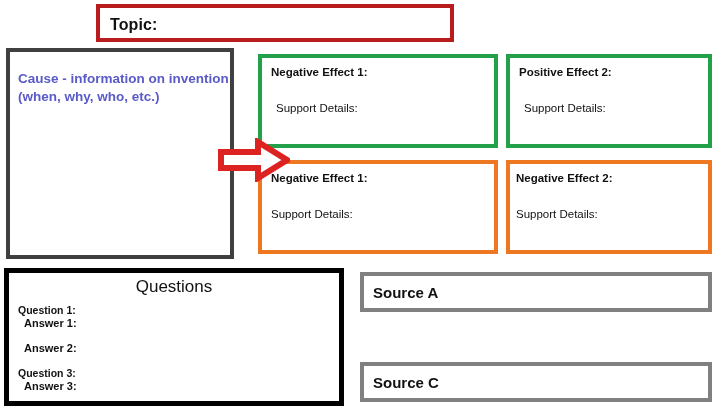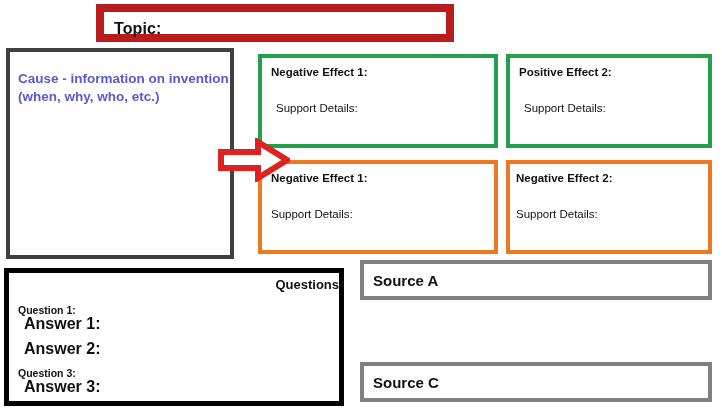--- a/index.html
+++ b/index.html
@@ -21,21 +21,21 @@
     background: #ffffff;
   }
 
   
   .topic-box {
     position: absolute;
     left: 96px;
     top: 4px;
     width: 358px;
     height: 38px;
-    border: 8px solid #b91c1c;
+    border: 4px solid #b91c1c;
     background: #ffffff;
     box-sizing: border-box;
   }
   .topic-label {
     position: absolute;
     left: 10px;
     top: 8px;
     font-size: 16px;
     font-weight: bold;
     color: #111111;
@@ -120,58 +120,57 @@
     height: 138px;
     border: 5px solid #000000;
     background: #ffffff;
     box-sizing: border-box;
   }
   .questions-title {
     position: absolute;
     top: 4px;
     left: 0;
     width: 100%;
-    text-align: right;
-    font-size: 13px;
-    color: #111111;
-    font-weight: bold;
+    text-align: center;
+    font-size: 17px;
+    color: #111111;
   }
   .qa-list {
     position: absolute;
     left: 9px;
     top: 31px;
     width: 300px;
   }
   .qa-pair { margin-bottom: 12px; }
   .qa-pair:last-child { margin-bottom: 8px; }
   .q-line {
     font-size: 10.5px;
     font-weight: bold;
     color: #111111;
     line-height: 13px;
   }
   .a-line {
-    font-size: 16px;
+    font-size: 11px;
     font-weight: bold;
     color: #111111;
     line-height: 13px;
     padding-left: 6px;
   }
 
   
   .source-box {
     position: absolute;
     left: 360px;
     width: 352px;
     height: 40px;
     border: 4px solid #808080;
     background: #ffffff;
     box-sizing: border-box;
   }
-  .src-a { top: 260px; padding-left: 12px; }
+  .src-a { top: 272px; padding-left: 12px; }
   .src-b { top: 316px; }
   .src-c { top: 362px; }
   .source-label {
     position: absolute;
     left: 9px;
     top: 8px;
     font-size: 15px;
     font-weight: bold;
     color: #111111;
   }

